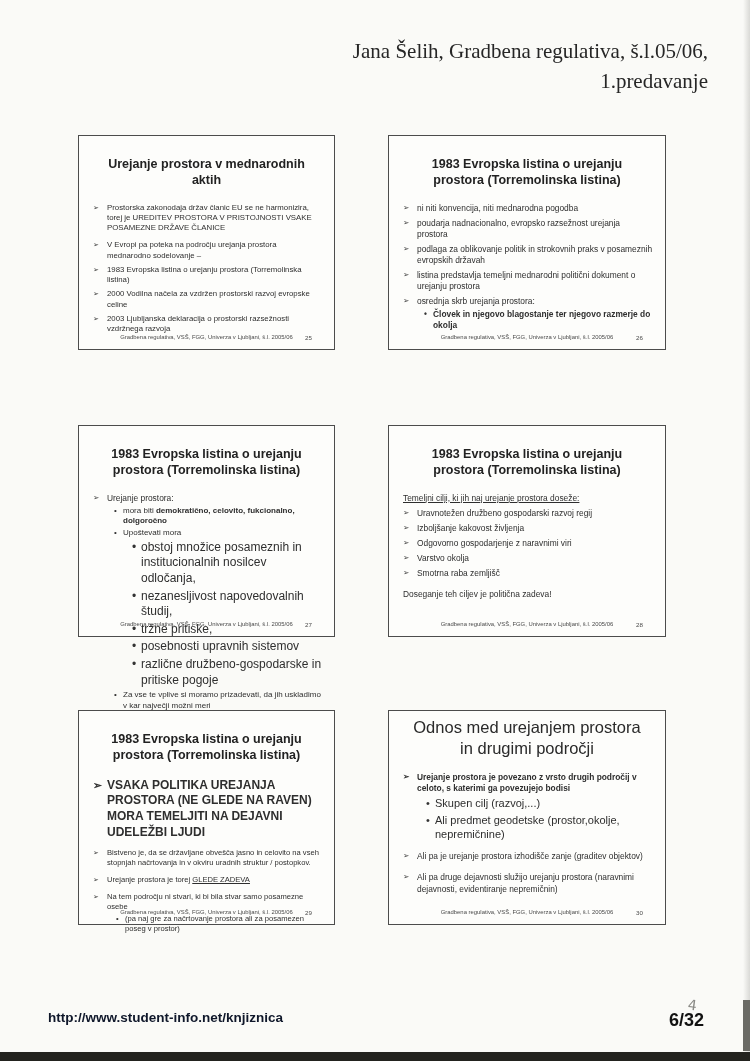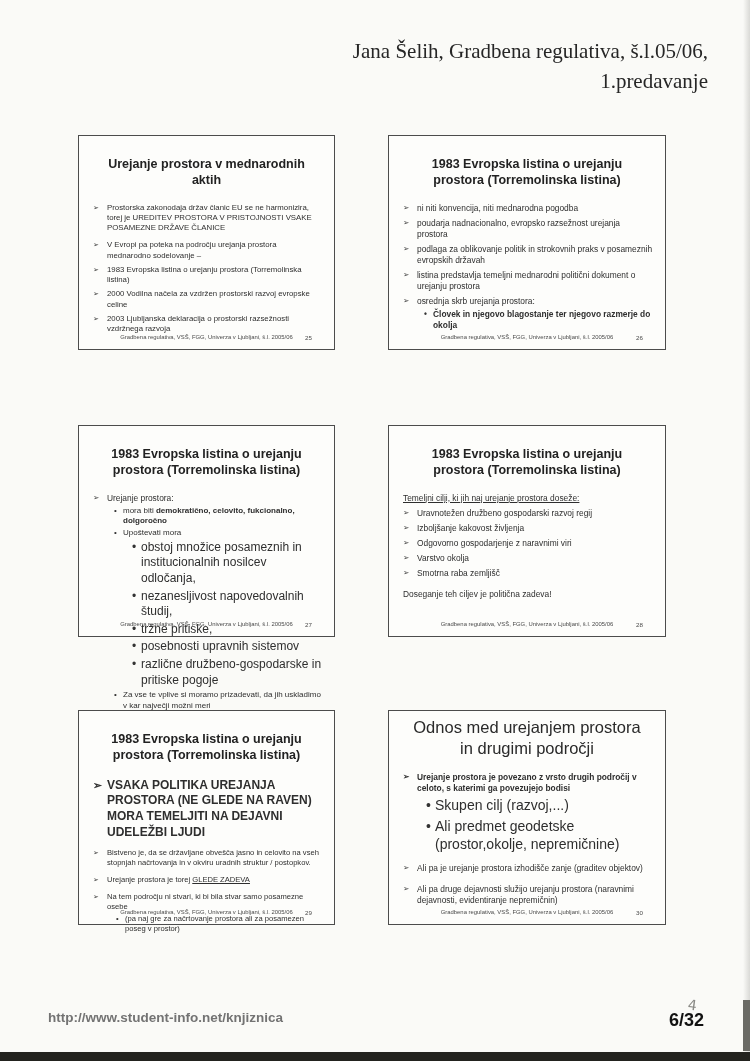--- a/index.html
+++ b/index.html
@@ -87,21 +87,21 @@
     position:absolute; left:0; right:0; bottom:9px;
     text-align:center; font-size:5.9px; color:#4a4a4a;
   }
   .s-footer .pg {
     position:absolute; right:22px; top:0; font-size:6.2px;
   }
 
   
   .footer-url {
     position:absolute; left:40px; top:1010px;
-    font-size:13.5px; font-weight:bold; color:#737373;padding-left:8px;
+    font-size:13.5px; font-weight:bold; color:#0f172a;padding-left:8px;
   }
   .footer-page {
     position:absolute; right:46px; top:1010px;
     font-size:18px; font-weight:bold; color:#111;
   }
   .hand-mark {
     position:absolute; right:53px; top:997px;
     font-size:14px; color:#8a8a86;
     font-family:"DejaVu Sans", sans-serif;
     transform:rotate(8deg);
@@ -230,21 +230,21 @@
     <span class="pg">29</span>
   </div>
 </div>
 
 <div class="slide col2 row3">
   <div class="s-title big">Odnos med urejanjem prostora in drugimi področji</div>
   <div class="s-body fs2">
     <ul class="arrow-list">
       <li class="b">
         <span>Urejanje prostora je povezano z vrsto drugih področij v celoto, s katerimi ga povezujejo bodisi</span>
-        <ul class="dot-list" style="font-weight:normal; font-size:14px; margin-top:2px; margin-left:8px;">
+        <ul class="dot-list" style="font-weight:normal; font-size:11px; margin-top:2px; margin-left:8px;">
           <li><span>Skupen cilj (razvoj,...)</span></li>
           <li><span>Ali predmet geodetske (prostor,okolje, nepremičnine)</span></li>
         </ul>
       </li>
       <li class="gap2"><span>Ali pa je urejanje prostora izhodišče zanje (graditev objektov)</span></li>
       <li class="gap2"><span>Ali pa druge dejavnosti služijo urejanju prostora (naravnimi dejavnosti, evidentiranje nepremičnin)</span></li>
     </ul>
   </div>
   <div class="s-footer">
     <span>Gradbena regulativa, VSŠ, FGG, Univerza v Ljubljani, š.l. 2005/06</span>

